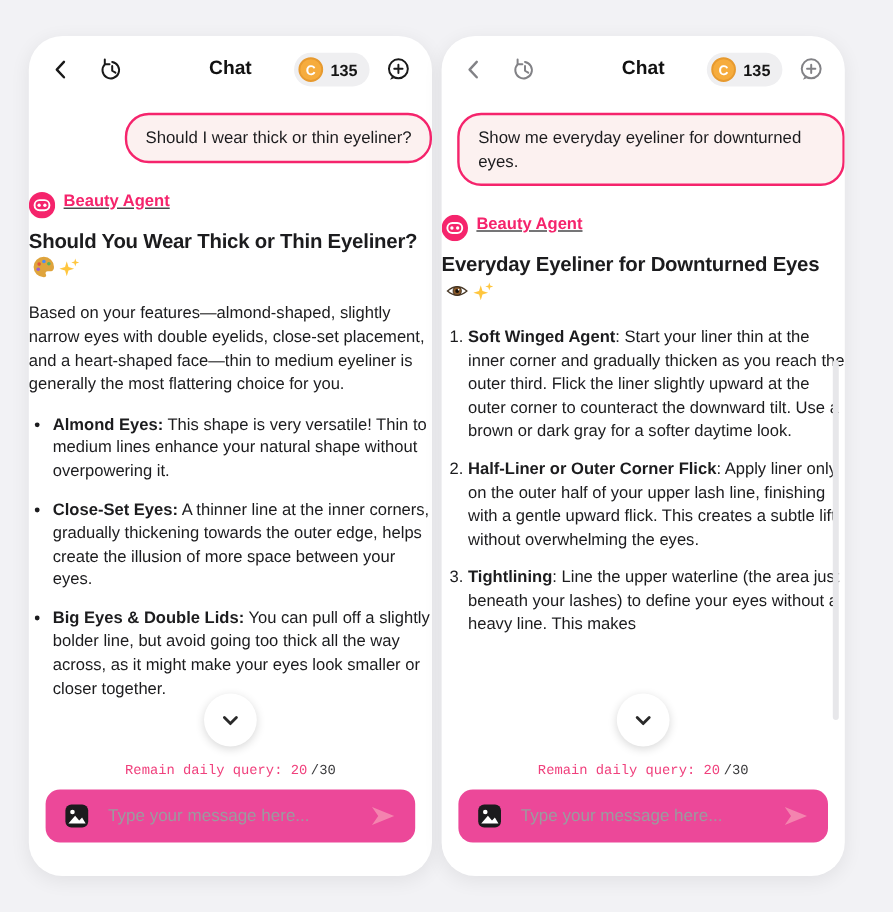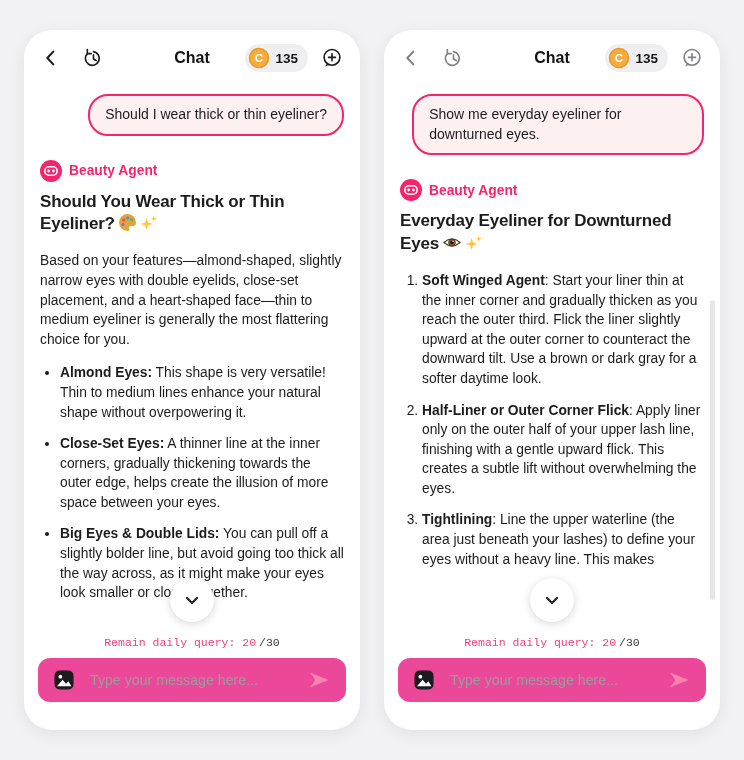--- a/index.html
+++ b/index.html
@@ -1,35 +1,35 @@
 <!DOCTYPE html>
 <html><head>
 <meta charset="utf-8">
 <style>
   html,body{margin:0;padding:0;background:#F2F2F5;}
   *{box-sizing:border-box;}
   body{width:744px;height:760px;font-family:"Liberation Sans","DejaVu Sans",sans-serif;color:#1C1C1E;}
-  .wrap{display:flex;gap:24px;padding:30px 24px;width:744px;height:760px;}
+  .wrap{display:flex;gap:8px;padding:30px 24px;width:744px;height:760px;}
   .phone{position:relative;width:336px;height:700px;background:#fff;border-radius:28px;
          box-shadow:0 4px 16px rgba(0,0,0,.07);display:flex;flex-direction:column;overflow:hidden;}
   
   .hdr{position:relative;height:56px;flex:none;display:flex;align-items:center;padding:0 14px;color:#1A1A1A;}
   .phone--r .hdr{color:#828286;}
   .hdr-left{display:flex;align-items:center;gap:16px;}
   .icon-btn{display:flex;align-items:center;justify-content:center;background:none;border:none;padding:2px;cursor:pointer;color:inherit;}
   .hdr-title{position:absolute;left:50%;top:50%;transform:translate(-50%,-50%);font-size:16px;font-weight:700;color:#111;}
   .hdr-right{margin-left:auto;display:flex;align-items:center;gap:10px;}
   .coin-pill{display:flex;align-items:center;gap:5px;background:#EFEFF1;border:none;border-radius:14px;padding:3px 10px 3px 3px;cursor:pointer;}
   .coin-num{font-size:13.5px;font-weight:700;color:#151515;}
   
-  .chat-clip{flex:none;height:546px;overflow:hidden;padding:0 16px;position:relative;}
+  .chat-clip{flex:none;height:546px;overflow:hidden;padding:0 0;position:relative;}
   .bubble-row{display:flex;justify-content:flex-end;margin:8px 0 24px;}
   .bubble{border:2px solid #F5246C;background:#FCF1F0;border-radius:20px;padding:9px 15px;
           font-size:14px;line-height:1.4;color:#1C1C1E;max-width:96%;}
-  .agent-row{display:flex;align-items:center;gap:7px;margin:0 0 9px;}
+  .agent-row{display:flex;align-items:flex-start;gap:7px;margin:0 0 9px;text-decoration:underline;}
   .agent-name{color:#F5246C;font-weight:700;font-size:13.8px;}
   .article h2{font-size:17px;line-height:1.32;font-weight:700;letter-spacing:-.2px;margin:0 0 13px;}
   .article p{font-size:13.8px;line-height:1.42;margin:0 0 13px;}
   .subhead{font-weight:700;}
   .article ul{margin:14px 0 0;padding-left:20px;}
   .article ol{margin:6px 0 0;padding-left:22px;}
   .article li{font-size:13.8px;line-height:1.42;margin-bottom:12px;}
   .emoji{display:inline-block;vertical-align:-3px;margin-left:3px;}
   
   .fab{position:absolute;left:50%;top:548px;transform:translateX(-50%);width:44px;height:44px;border-radius:50%;

